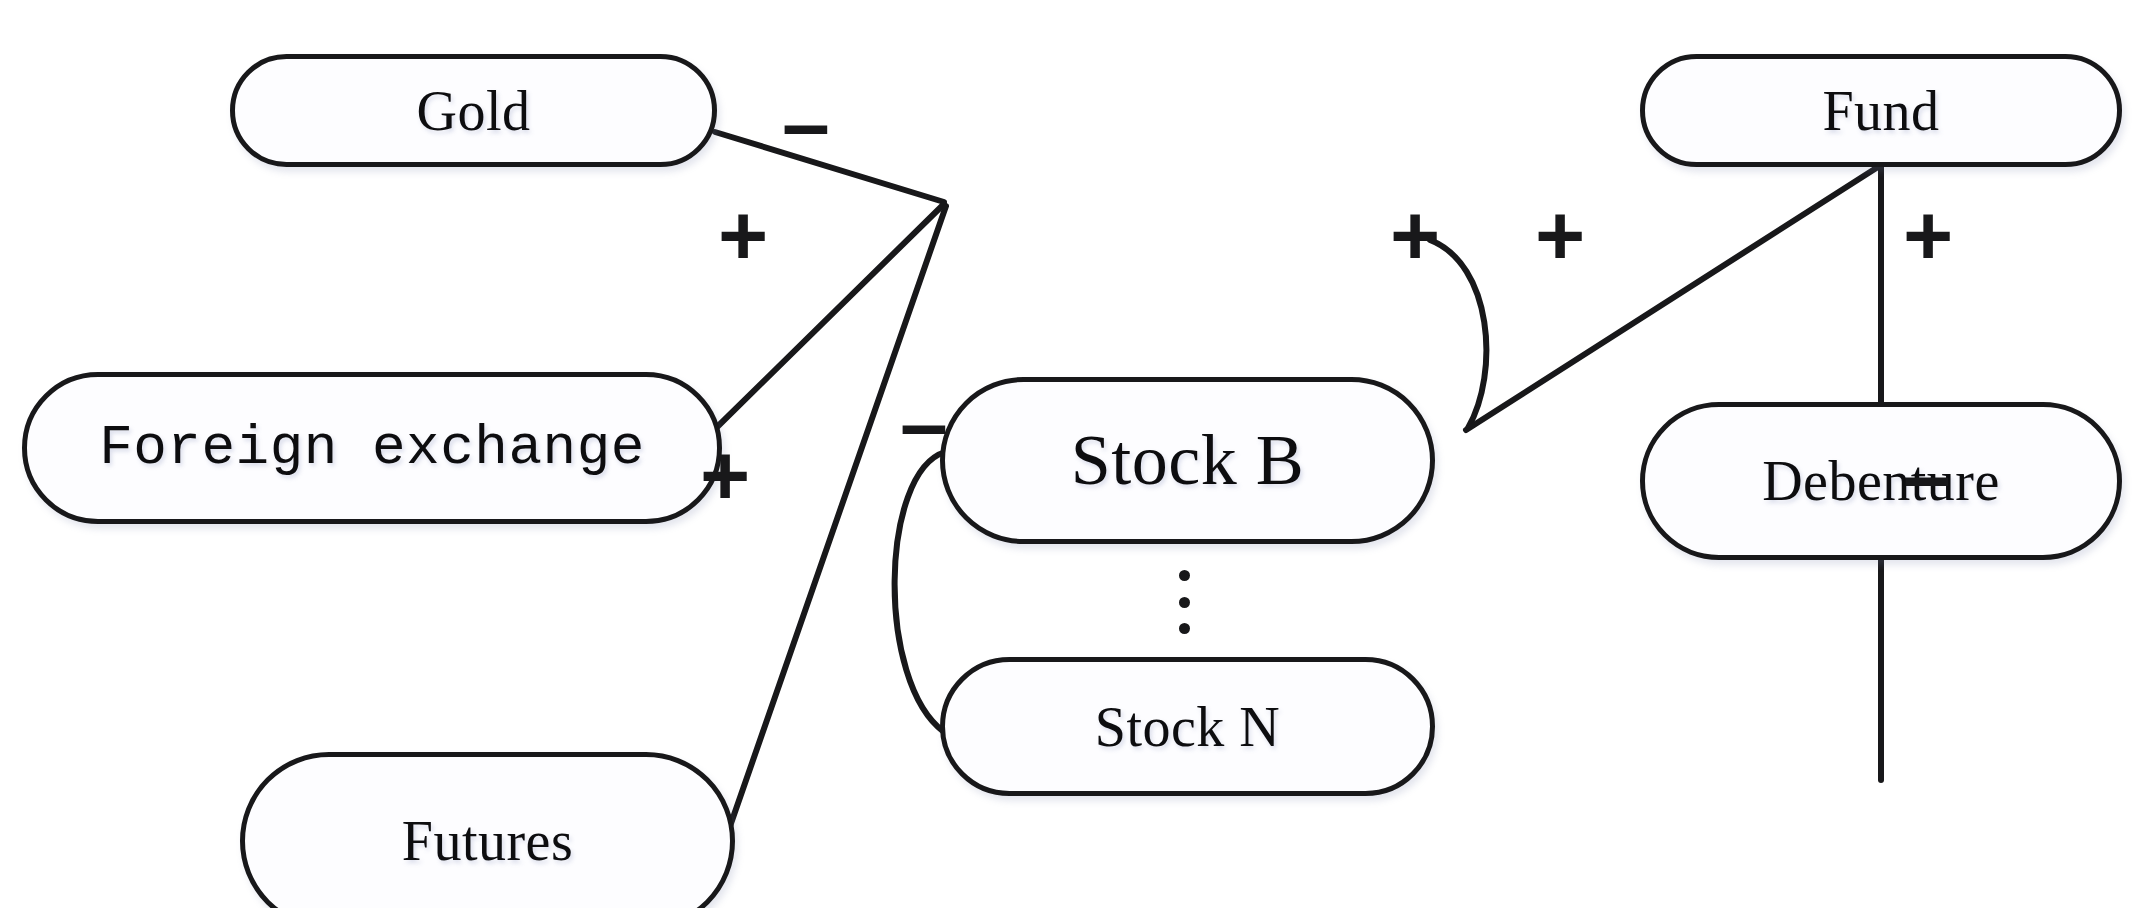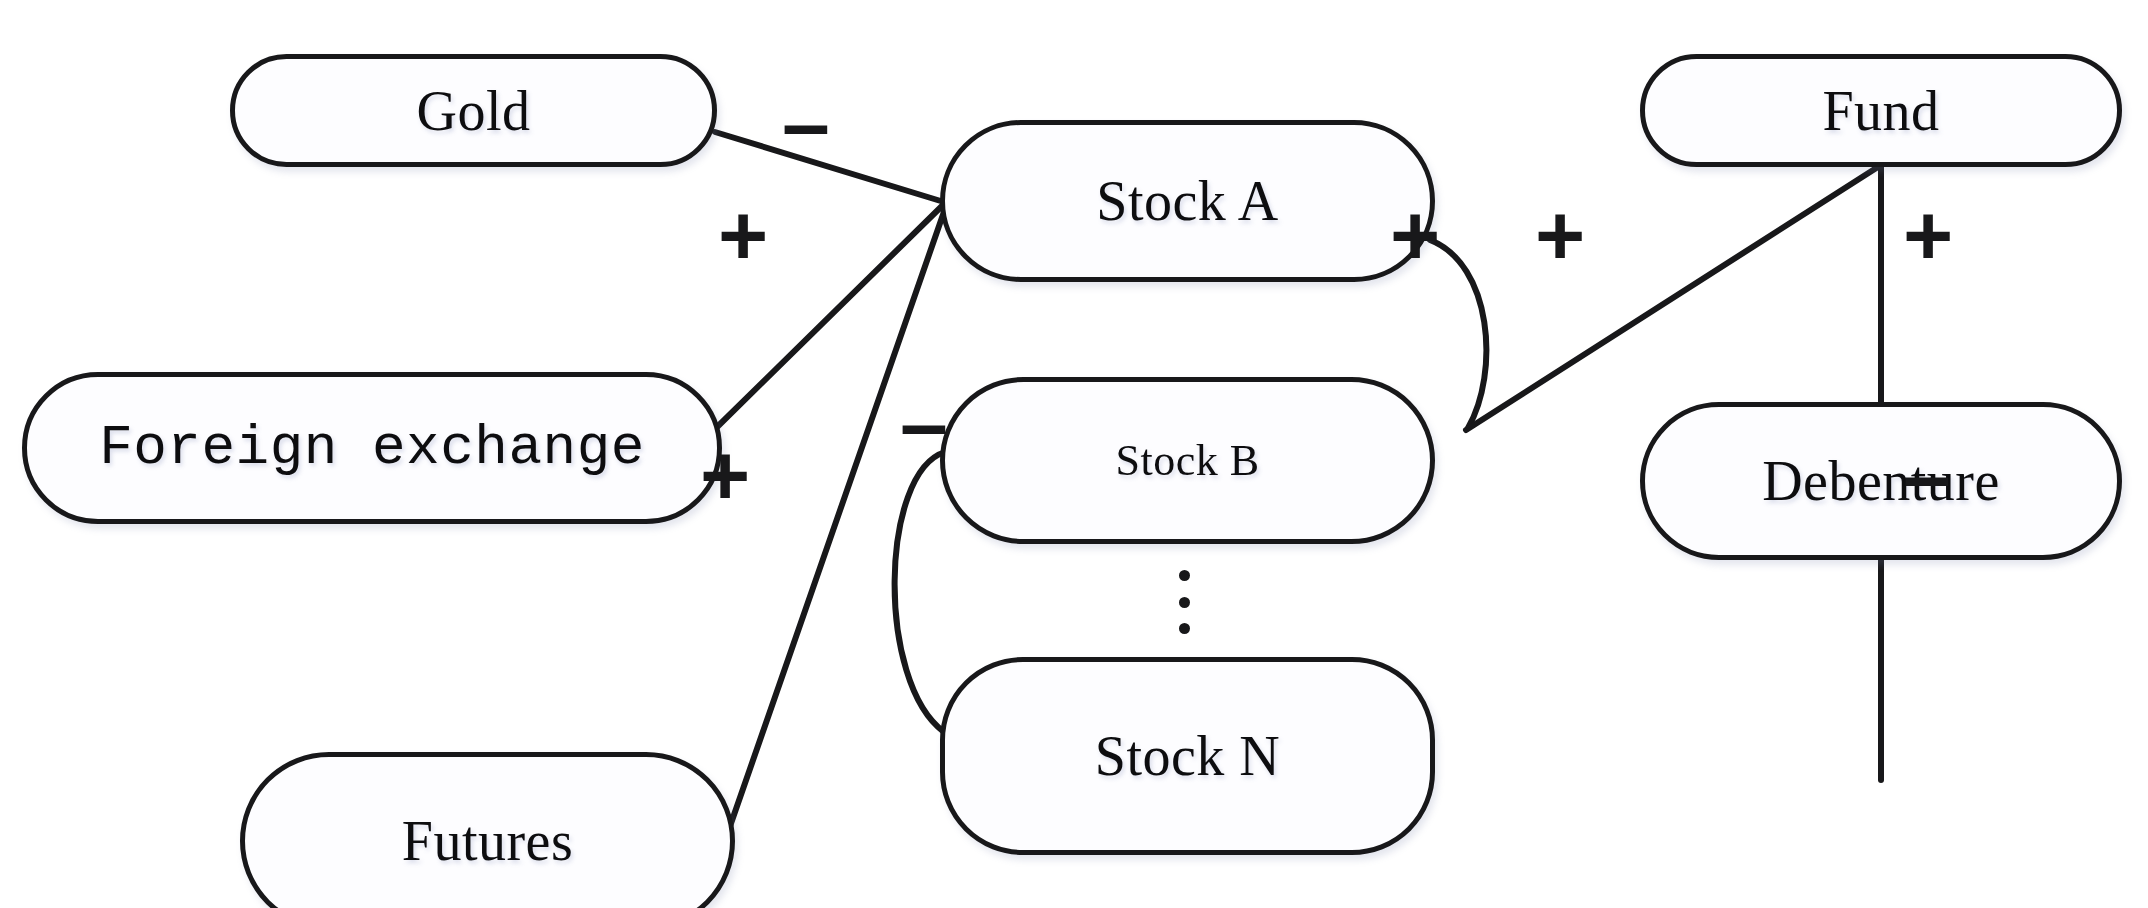--- a/index.html
+++ b/index.html
@@ -102,29 +102,26 @@
   </div>
 
   <div class="node" style="left:22px; top:340px; width:700px; height:152px; border-radius:76px;">
     <span class="node-label" style="font-size:56px;font-family:Liberation Mono, monospace;">Foreign exchange</span>
   </div>
 
   <div class="node" style="left:240px; top:720px; width:495px; height:178px; border-radius:89px;">
     <span class="node-label" style="font-size:56px;">Futures</span>
   </div>
 
-  <div class="node" style="left:940px; top:88px; width:495px; height:162px; border-radius:81px;">
-    <span class="node-label" style="font-size:56px;">Stock A</span>
+
+  <div class="node" style="left:940px; top:345px; width:495px; height:167px; border-radius:84px;">
+    <span class="node-label" style="font-size:72px;">Stock B</span>
   </div>
 
-  <div class="node" style="left:940px; top:345px; width:495px; height:167px; border-radius:84px;">
-    <span class="node-label" style="font-size:44px;">Stock B</span>
-  </div>
-
-  <div class="node" style="left:940px; top:625px; width:495px; height:198px; border-radius:83px;">
+  <div class="node" style="left:940px; top:625px; width:495px; height:139px; border-radius:83px;">
     <span class="node-label" style="font-size:56px;">Stock N</span>
   </div>
 
   <div class="node" style="left:1640px; top:22px; width:482px; height:113px; border-radius:57px;">
     <span class="node-label" style="font-size:56px;">Fund</span>
   </div>
 
   <div class="node" style="left:1640px; top:370px; width:482px; height:158px; border-radius:79px;">
     <span class="node-label" style="font-size:56px;">Debenture</span>
   </div>

